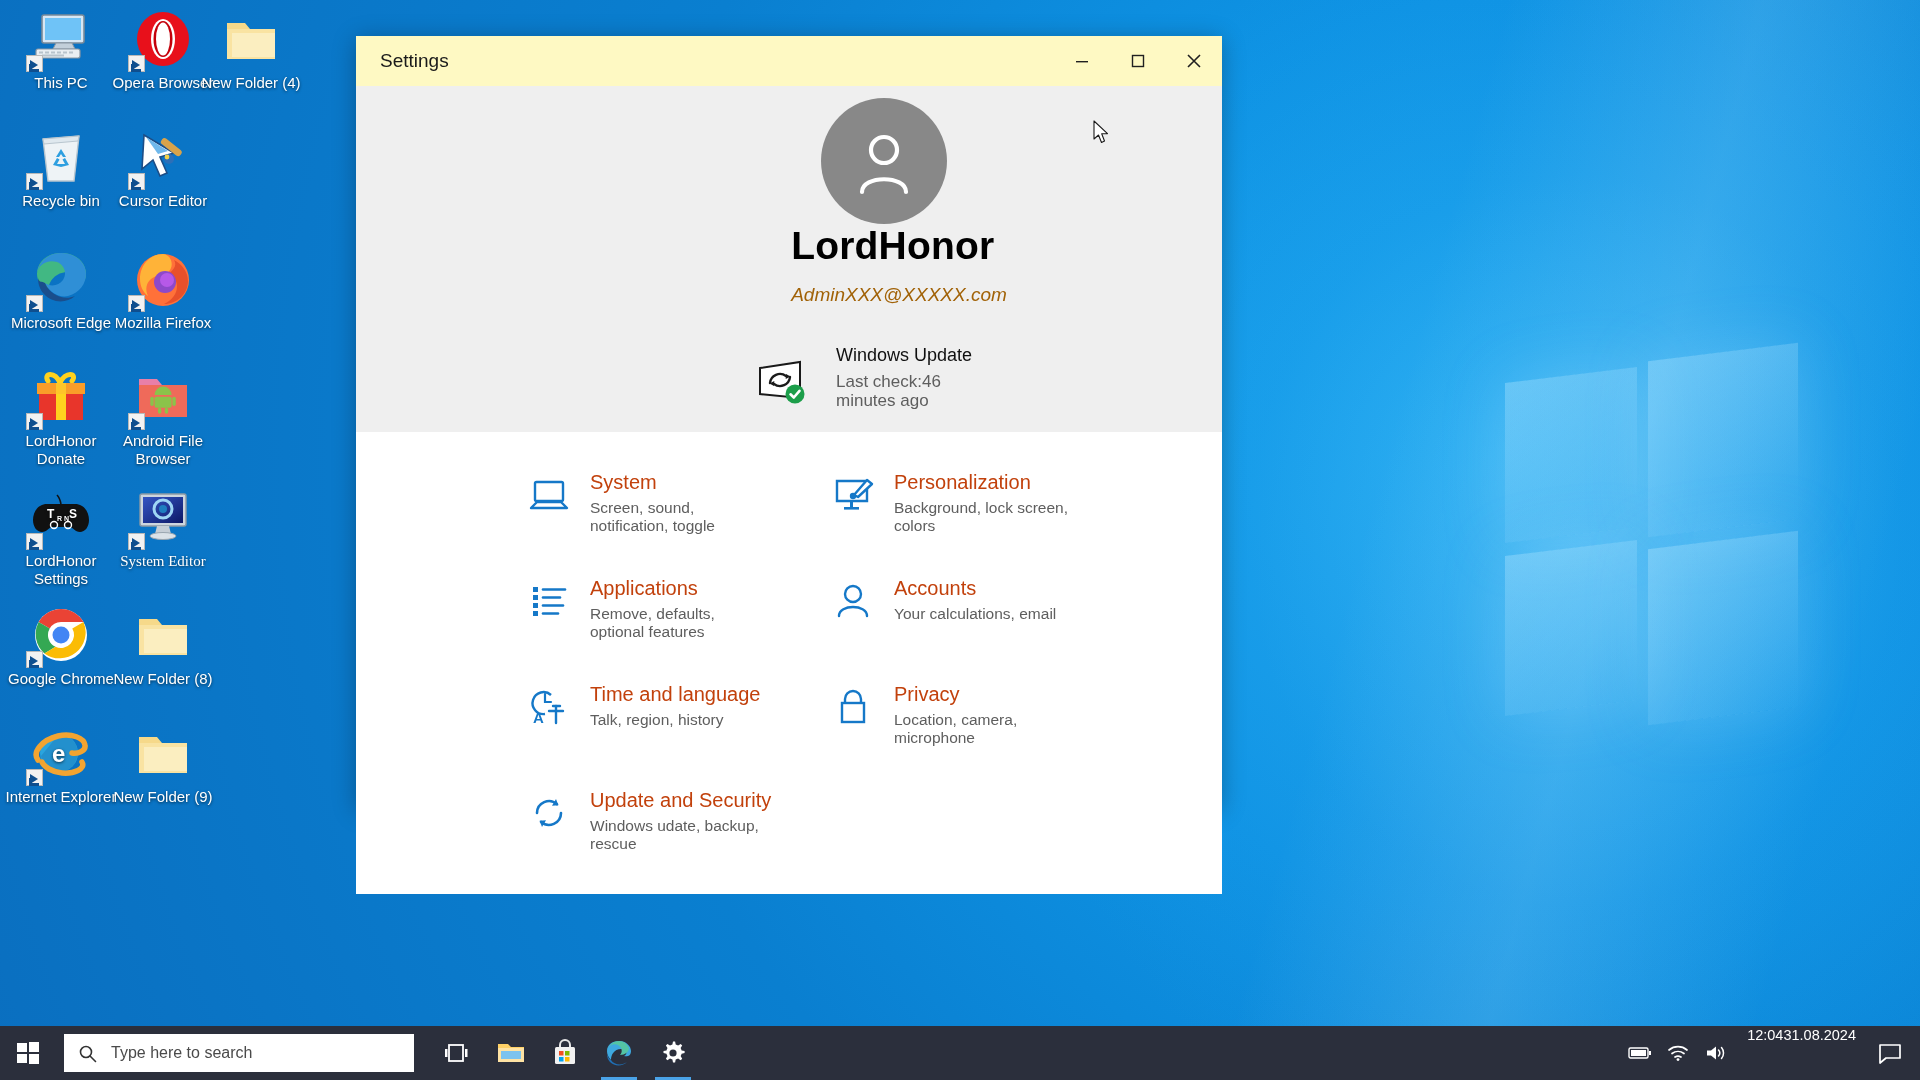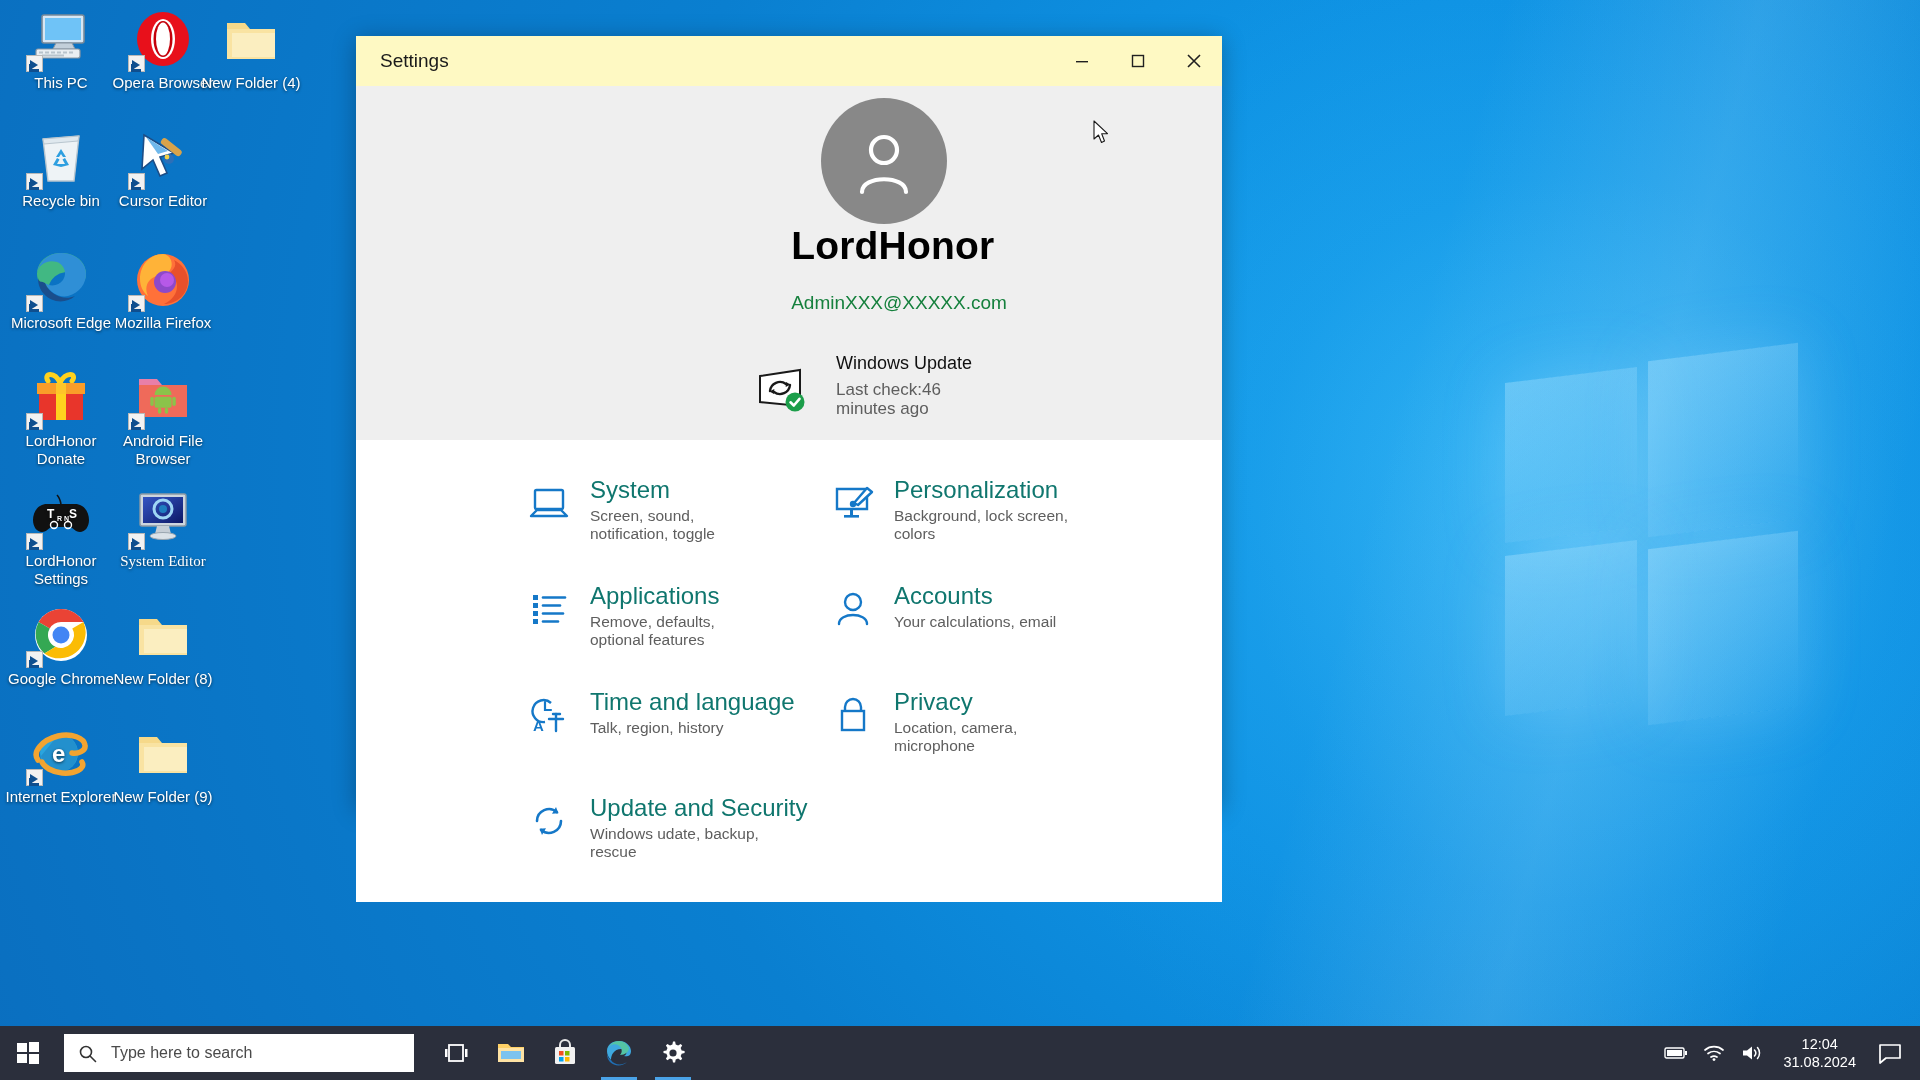--- a/index.html
+++ b/index.html
@@ -133,21 +133,21 @@
     background: #888888;
     display: flex; align-items: center; justify-content: center;
     flex: 0 0 auto;
   }
   .account-text { margin-left: 30px; }
   .account-name {
     font-size: 39px; font-weight: bold; color: #000;
     letter-spacing: 0.2px; line-height: 44px;
   }
   .account-email {
-    font-size: 19px; color: #15803d; margin-top: 24px;
+    font-size: 19px; color: #a16207; margin-top: 16px; font-style: italic;
   }
 
   .update-row {
     display: flex; align-items: flex-end;
     padding-left: 398px; margin-top: 38px;
   }
   .update-icon { width: 58px; height: 52px; position: relative; flex: 0 0 auto; margin-top: 4px;}
   .update-text { margin-left: 24px; }
   .update-title { font-size: 18px; color: #101010; line-height: 22px; }
   .update-sub {
@@ -166,21 +166,21 @@
     padding-left: 170px;
   }
   .tile { display: flex; align-items: flex-start; cursor: default; }
   .tile .ticon {
     width: 46px; height: 46px;
     flex: 0 0 auto;
     display: flex; align-items: center; justify-content: center;
     margin-top: 2px;
   }
   .tile .tbody { margin-left: 18px; }
-  .tile .tname { font-size: 24px; color: #0f766e; line-height: 24px; }
+  .tile .tname { font-size: 20px; color: #c2410c; line-height: 24px; }
   .tile .tdesc {
     font-size: 15.5px; color: #5e5e5e; margin-top: 5px;
     line-height: 18px; max-width: 175px;
   }
 
   
   #taskbar {
     position: absolute; left: 0; bottom: 0;
     width: 1920px; height: 54px;
     background: #2b2f3c;
@@ -208,21 +208,21 @@
     width: 36px; height: 3px; background: #4aa3e8;
   }
   .tray {
     margin-left: auto; height: 54px;
     display: flex; align-items: center; padding-right: 8px;
   }
   .tray-icon { width: 38px; height: 54px; display: flex; align-items: center; justify-content: center; }
   .clock {
     color: #fff; font-size: 14.5px; line-height: 18px;
     text-align: center; padding: 0 12px;
-    display: flex; flex-direction: column; justify-content: center; height: 54px;
+    display: flex; justify-content: center; height: 54px;
   }
   .notif { width: 44px; height: 54px; display: flex; align-items: center; justify-content: center; }
 
   
   #cursor { position: absolute; left: 1093px; top: 120px; pointer-events: none; }
 </style>
 </head>
 <body>
 
 <div id="desktop">

